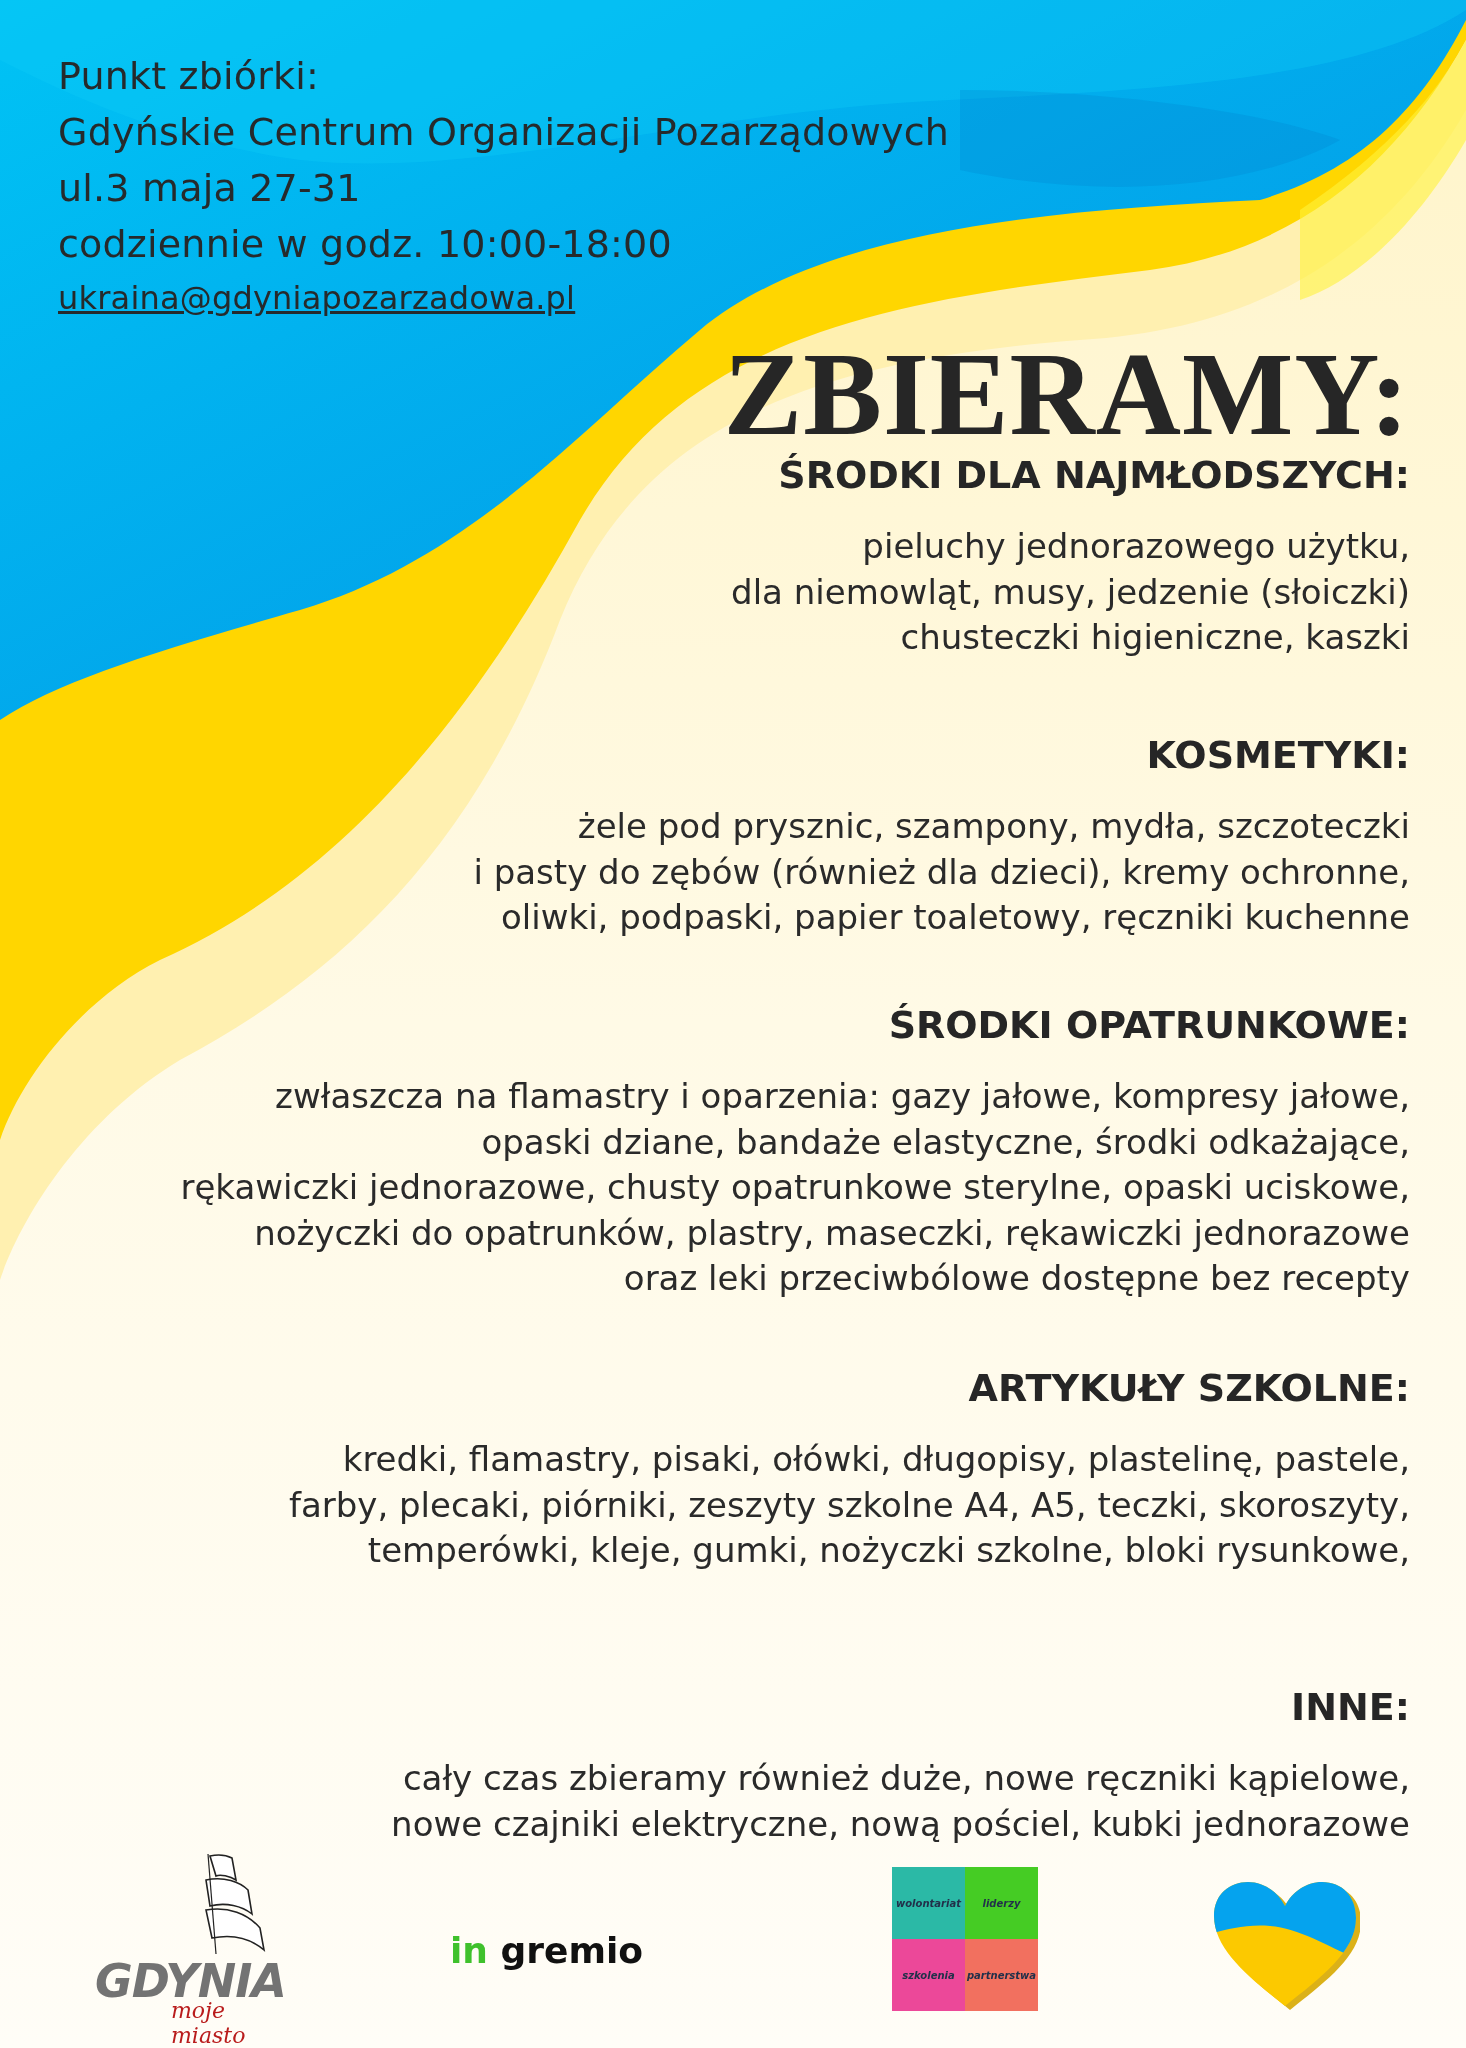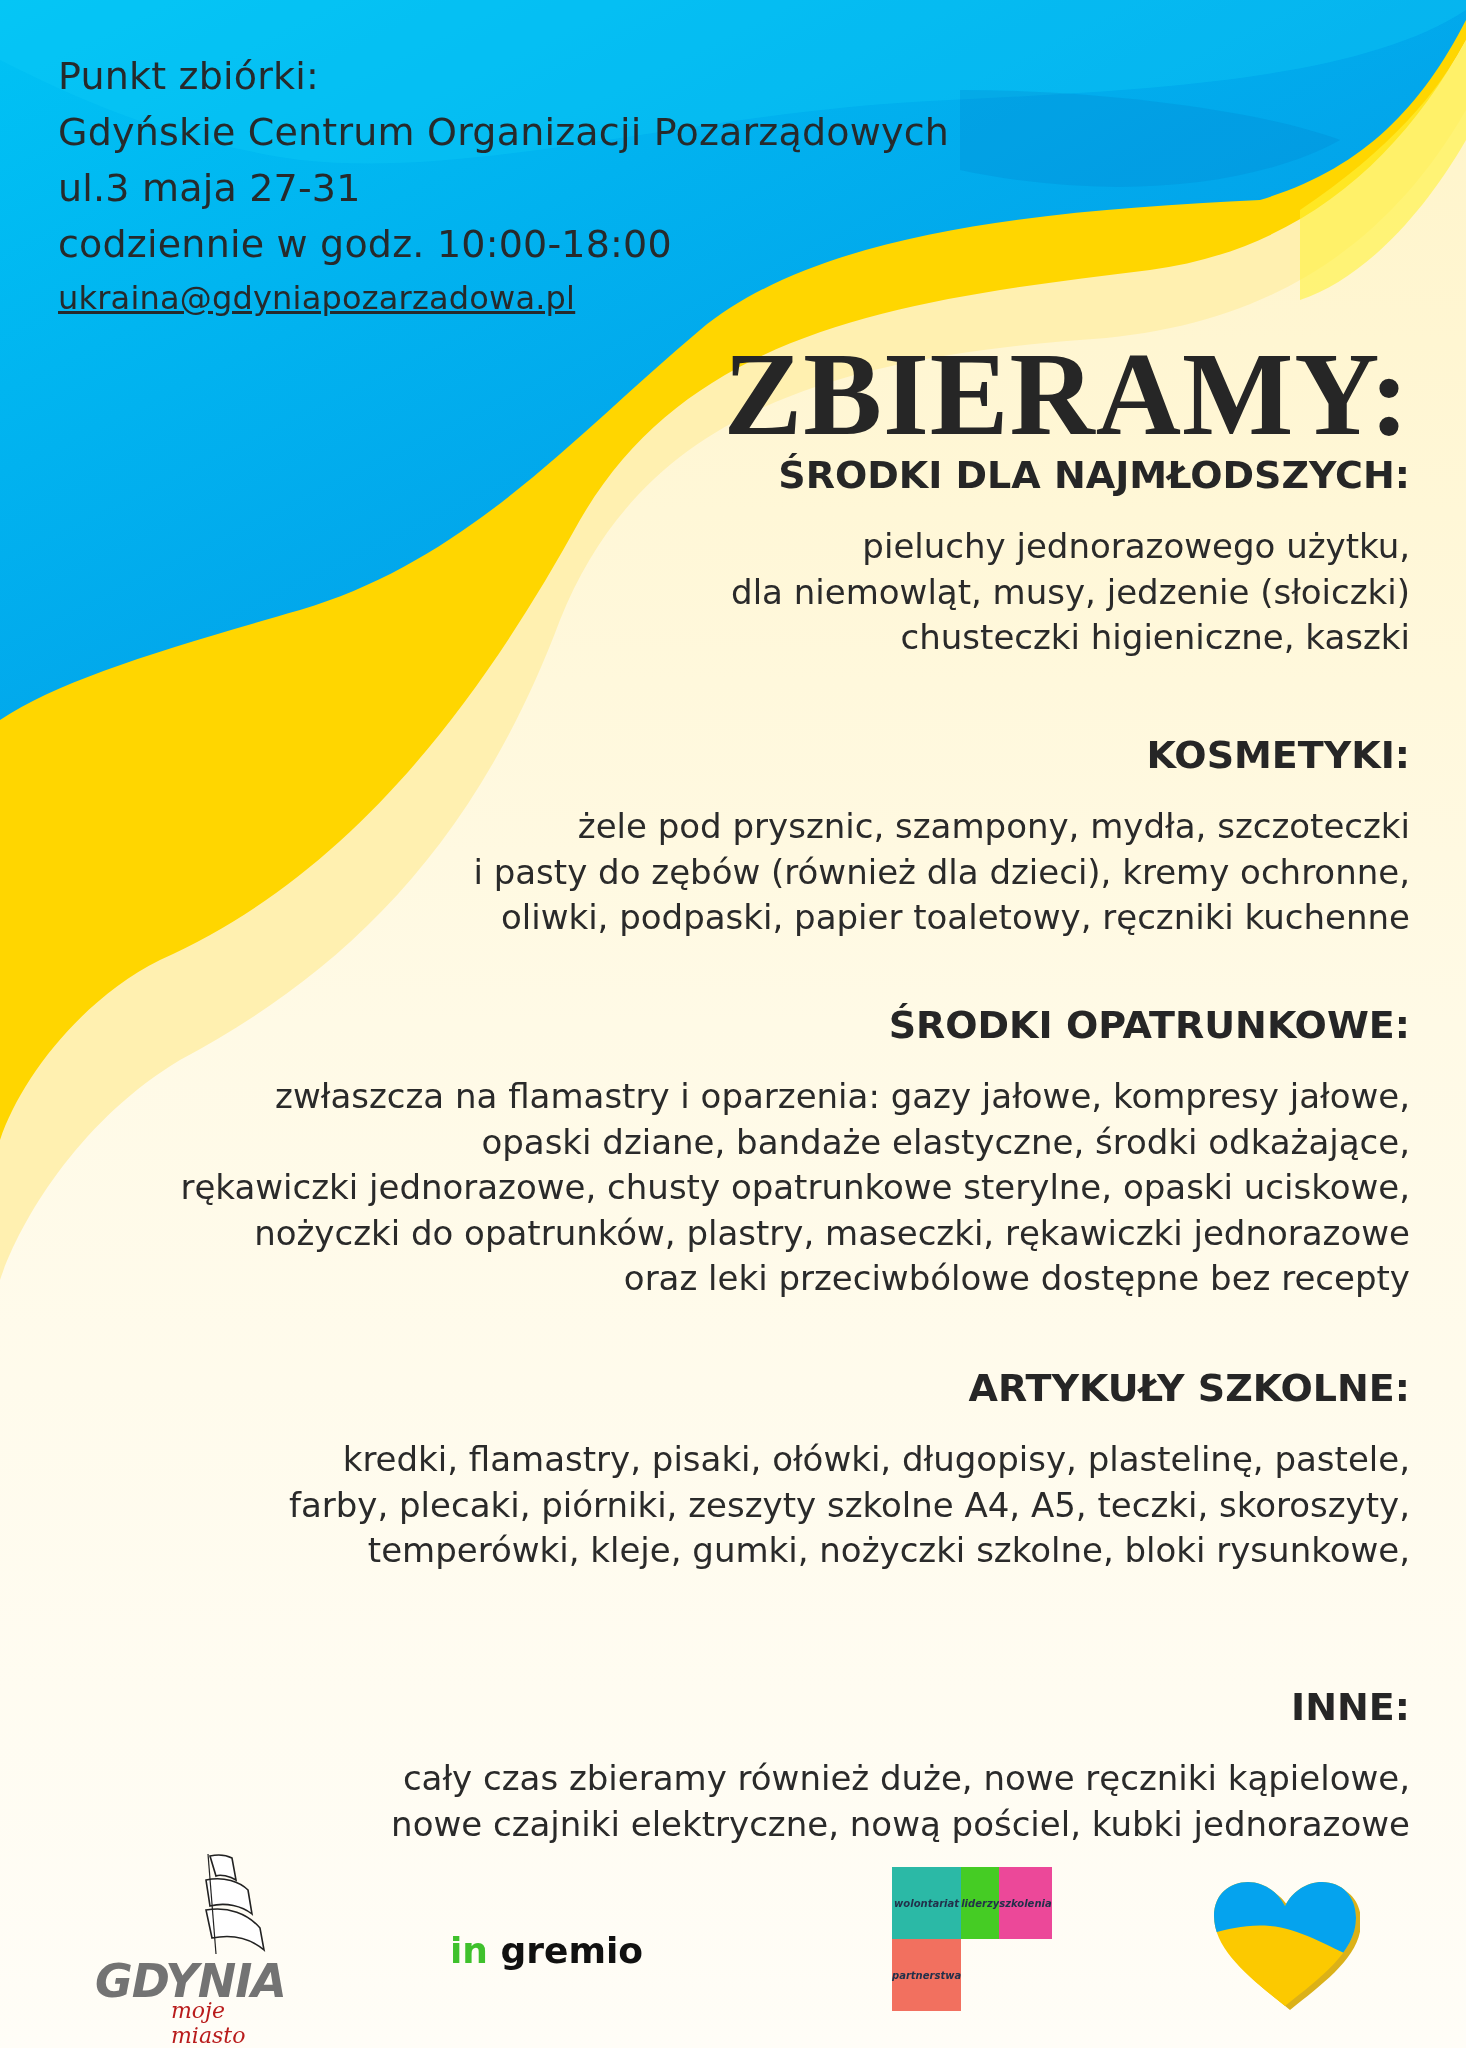--- a/index.html
+++ b/index.html
@@ -14,21 +14,21 @@
   .sec-b { font-size:34px; line-height:45.5px; color:#2a2a2a; }
   .sec-b div { white-space:nowrap; }
   .section { position:absolute; right:0; text-align:right; }
   .logos { position:absolute; left:0; top:1850px; width:1466px; height:198px; }
   .logo-gdynia { position:absolute; left:95px; top:6px; width:210px; height:180px; }
   .gd-word { position:absolute; left:0; top:98px; font-family:"DejaVu Sans", sans-serif; font-weight:bold; font-style:italic; font-size:46px; color:#737373; letter-spacing:-1px; }
   .gd-sub { position:absolute; left:76px; top:142px; font-family:"DejaVu Serif", serif; font-style:italic; font-size:22px; color:#b91c1c; }
   .logo-ingremio { position:absolute; left:450px; top:80px; font-family:"DejaVu Sans", sans-serif; font-weight:bold; font-size:36px; }
   .ig-in { color:#3fc12c; }
   .ig-gremio { color:#111; }
-  .logo-grid { position:absolute; left:892px; top:17px; width:146px; height:144px; display:grid; grid-template-columns:1fr 1fr 1fr; grid-template-rows:1fr 1fr; }
+  .logo-grid { position:absolute; left:892px; top:17px; width:146px; height:144px; display:grid; grid-template-columns:1fr 1fr; grid-template-rows:1fr 1fr; }
   .logo-grid div { display:flex; align-items:center; justify-content:center; font-size:10px; font-style:italic; font-weight:bold; color:#22304a; }
   .heart { position:absolute; left:1210px; top:28px; width:150px; height:134px; }
 </style>
 </head>
 <body>
 
 <svg class="bg" viewBox="0 0 1466 2048" preserveAspectRatio="none">
   <defs>
     <linearGradient id="blueG" x1="0" y1="0" x2="1" y2="1">
       <stop offset="0" stop-color="#00c3f5"></stop>

